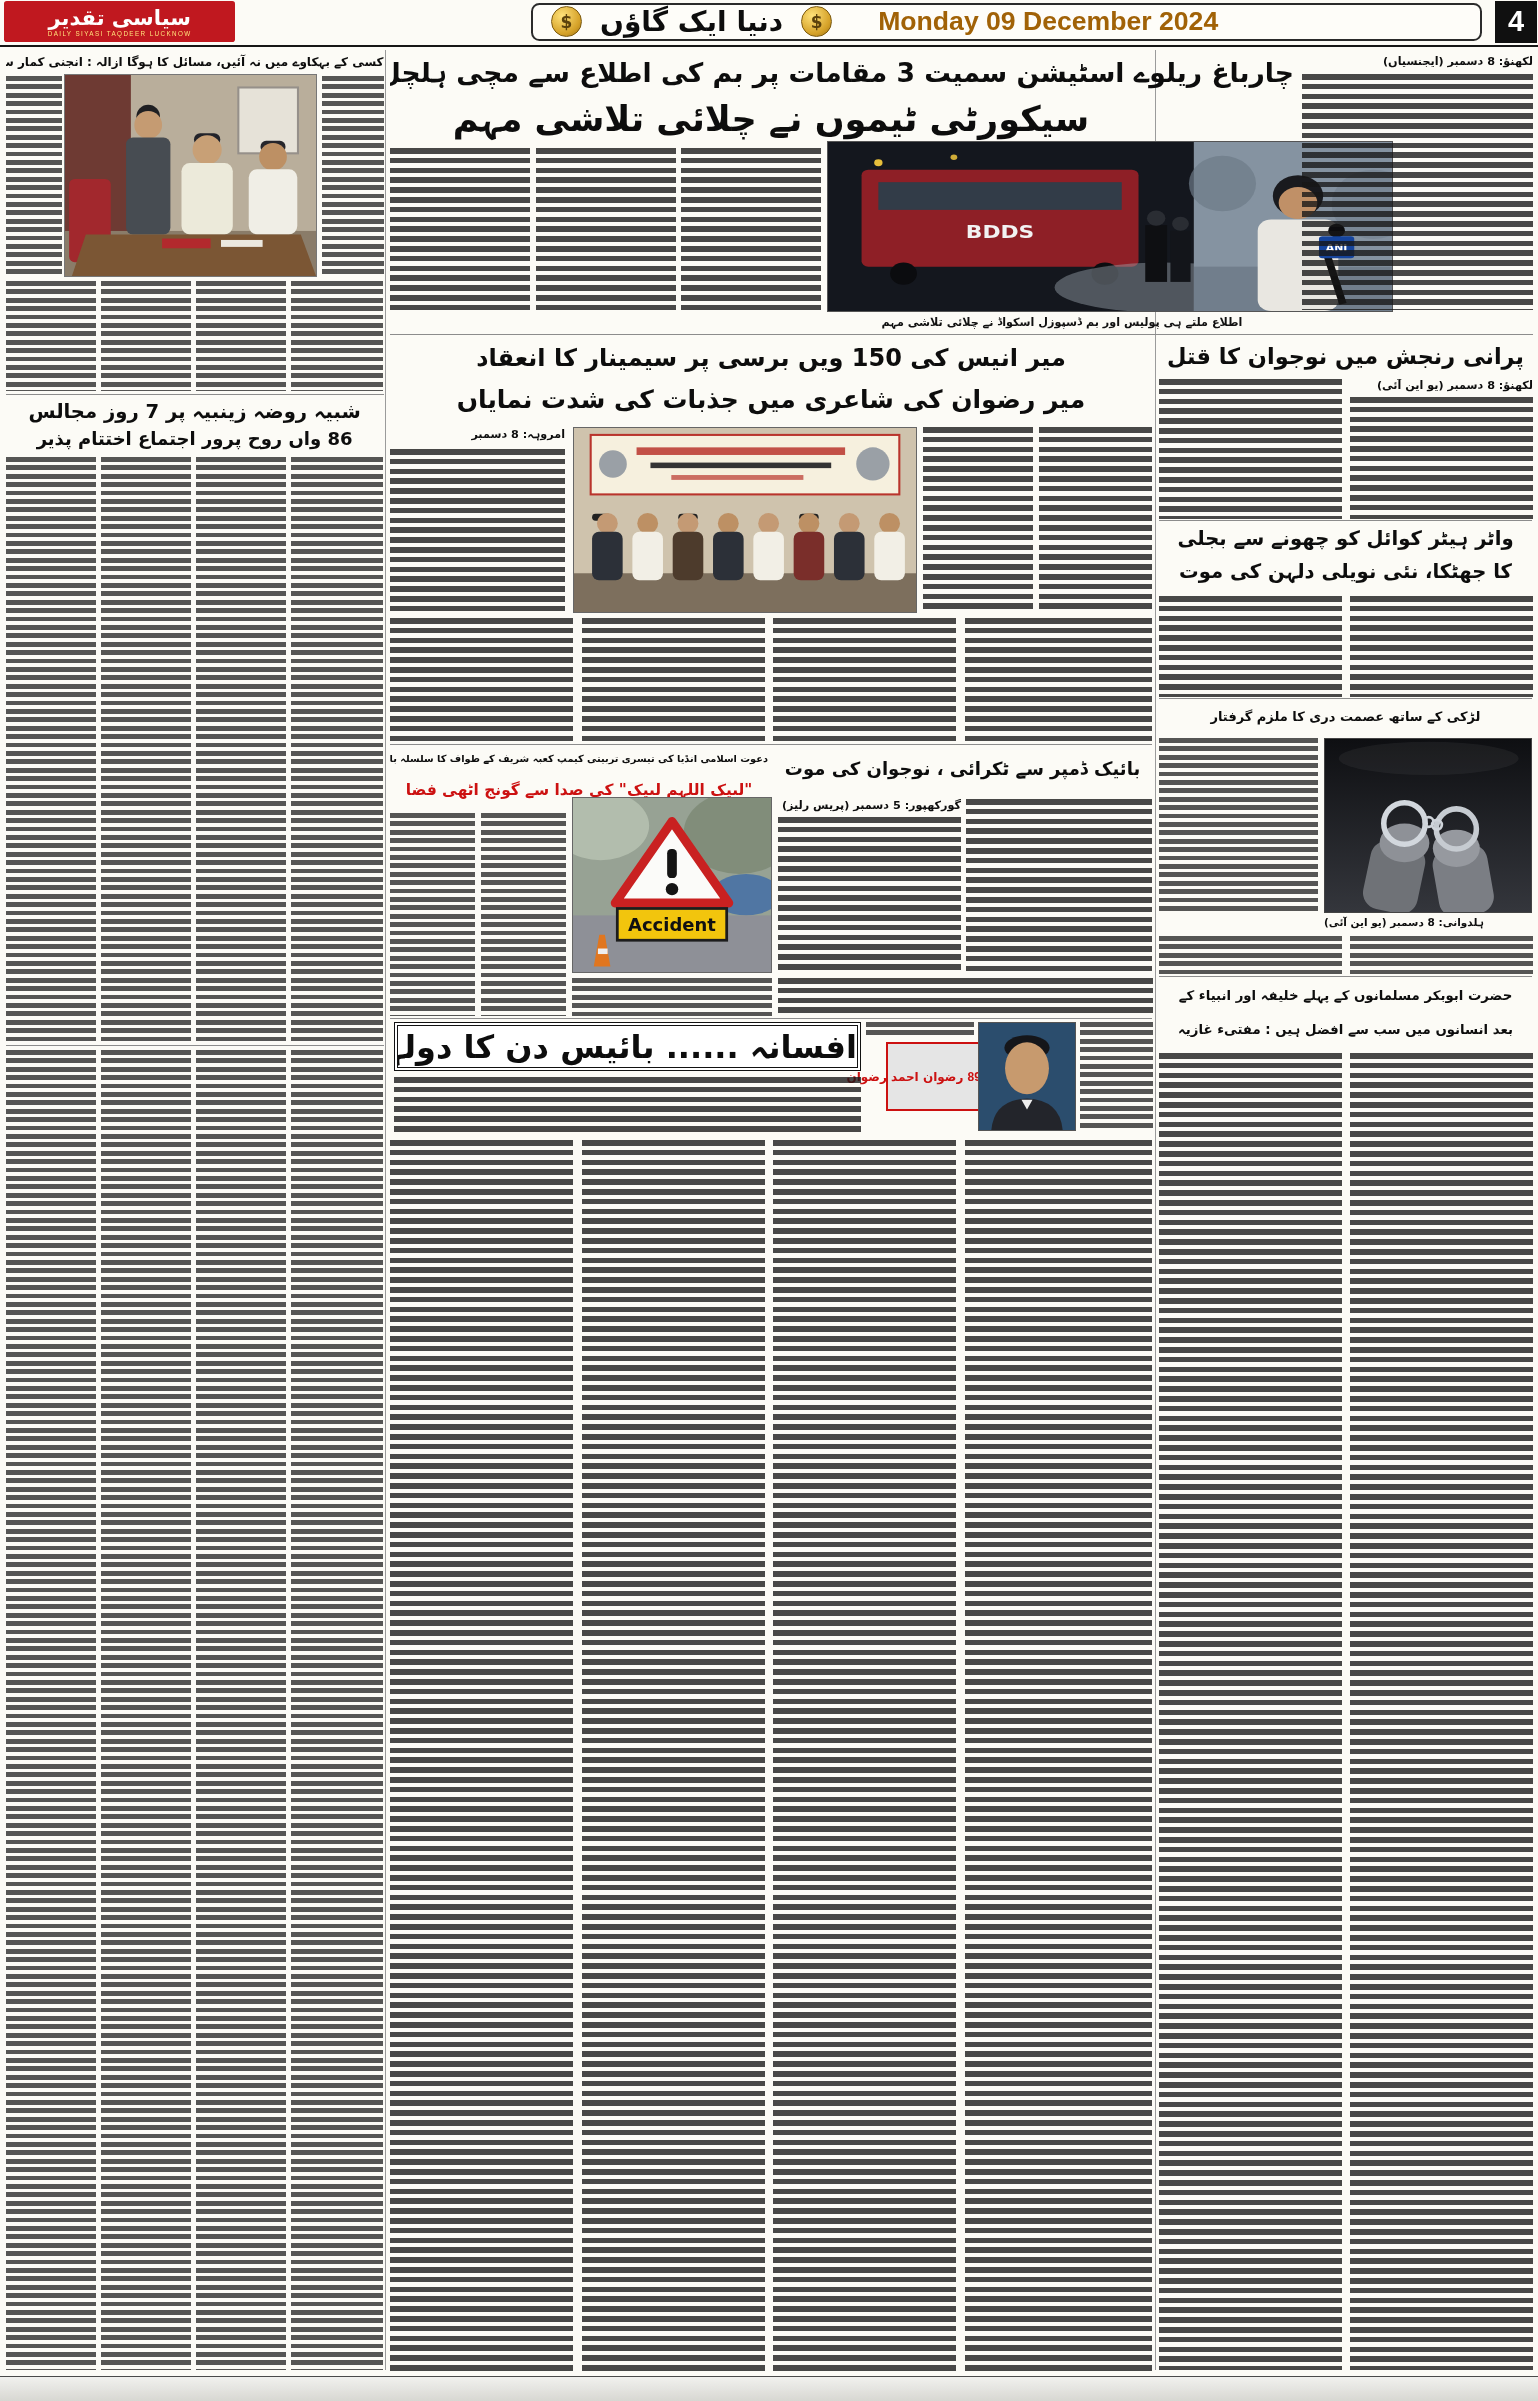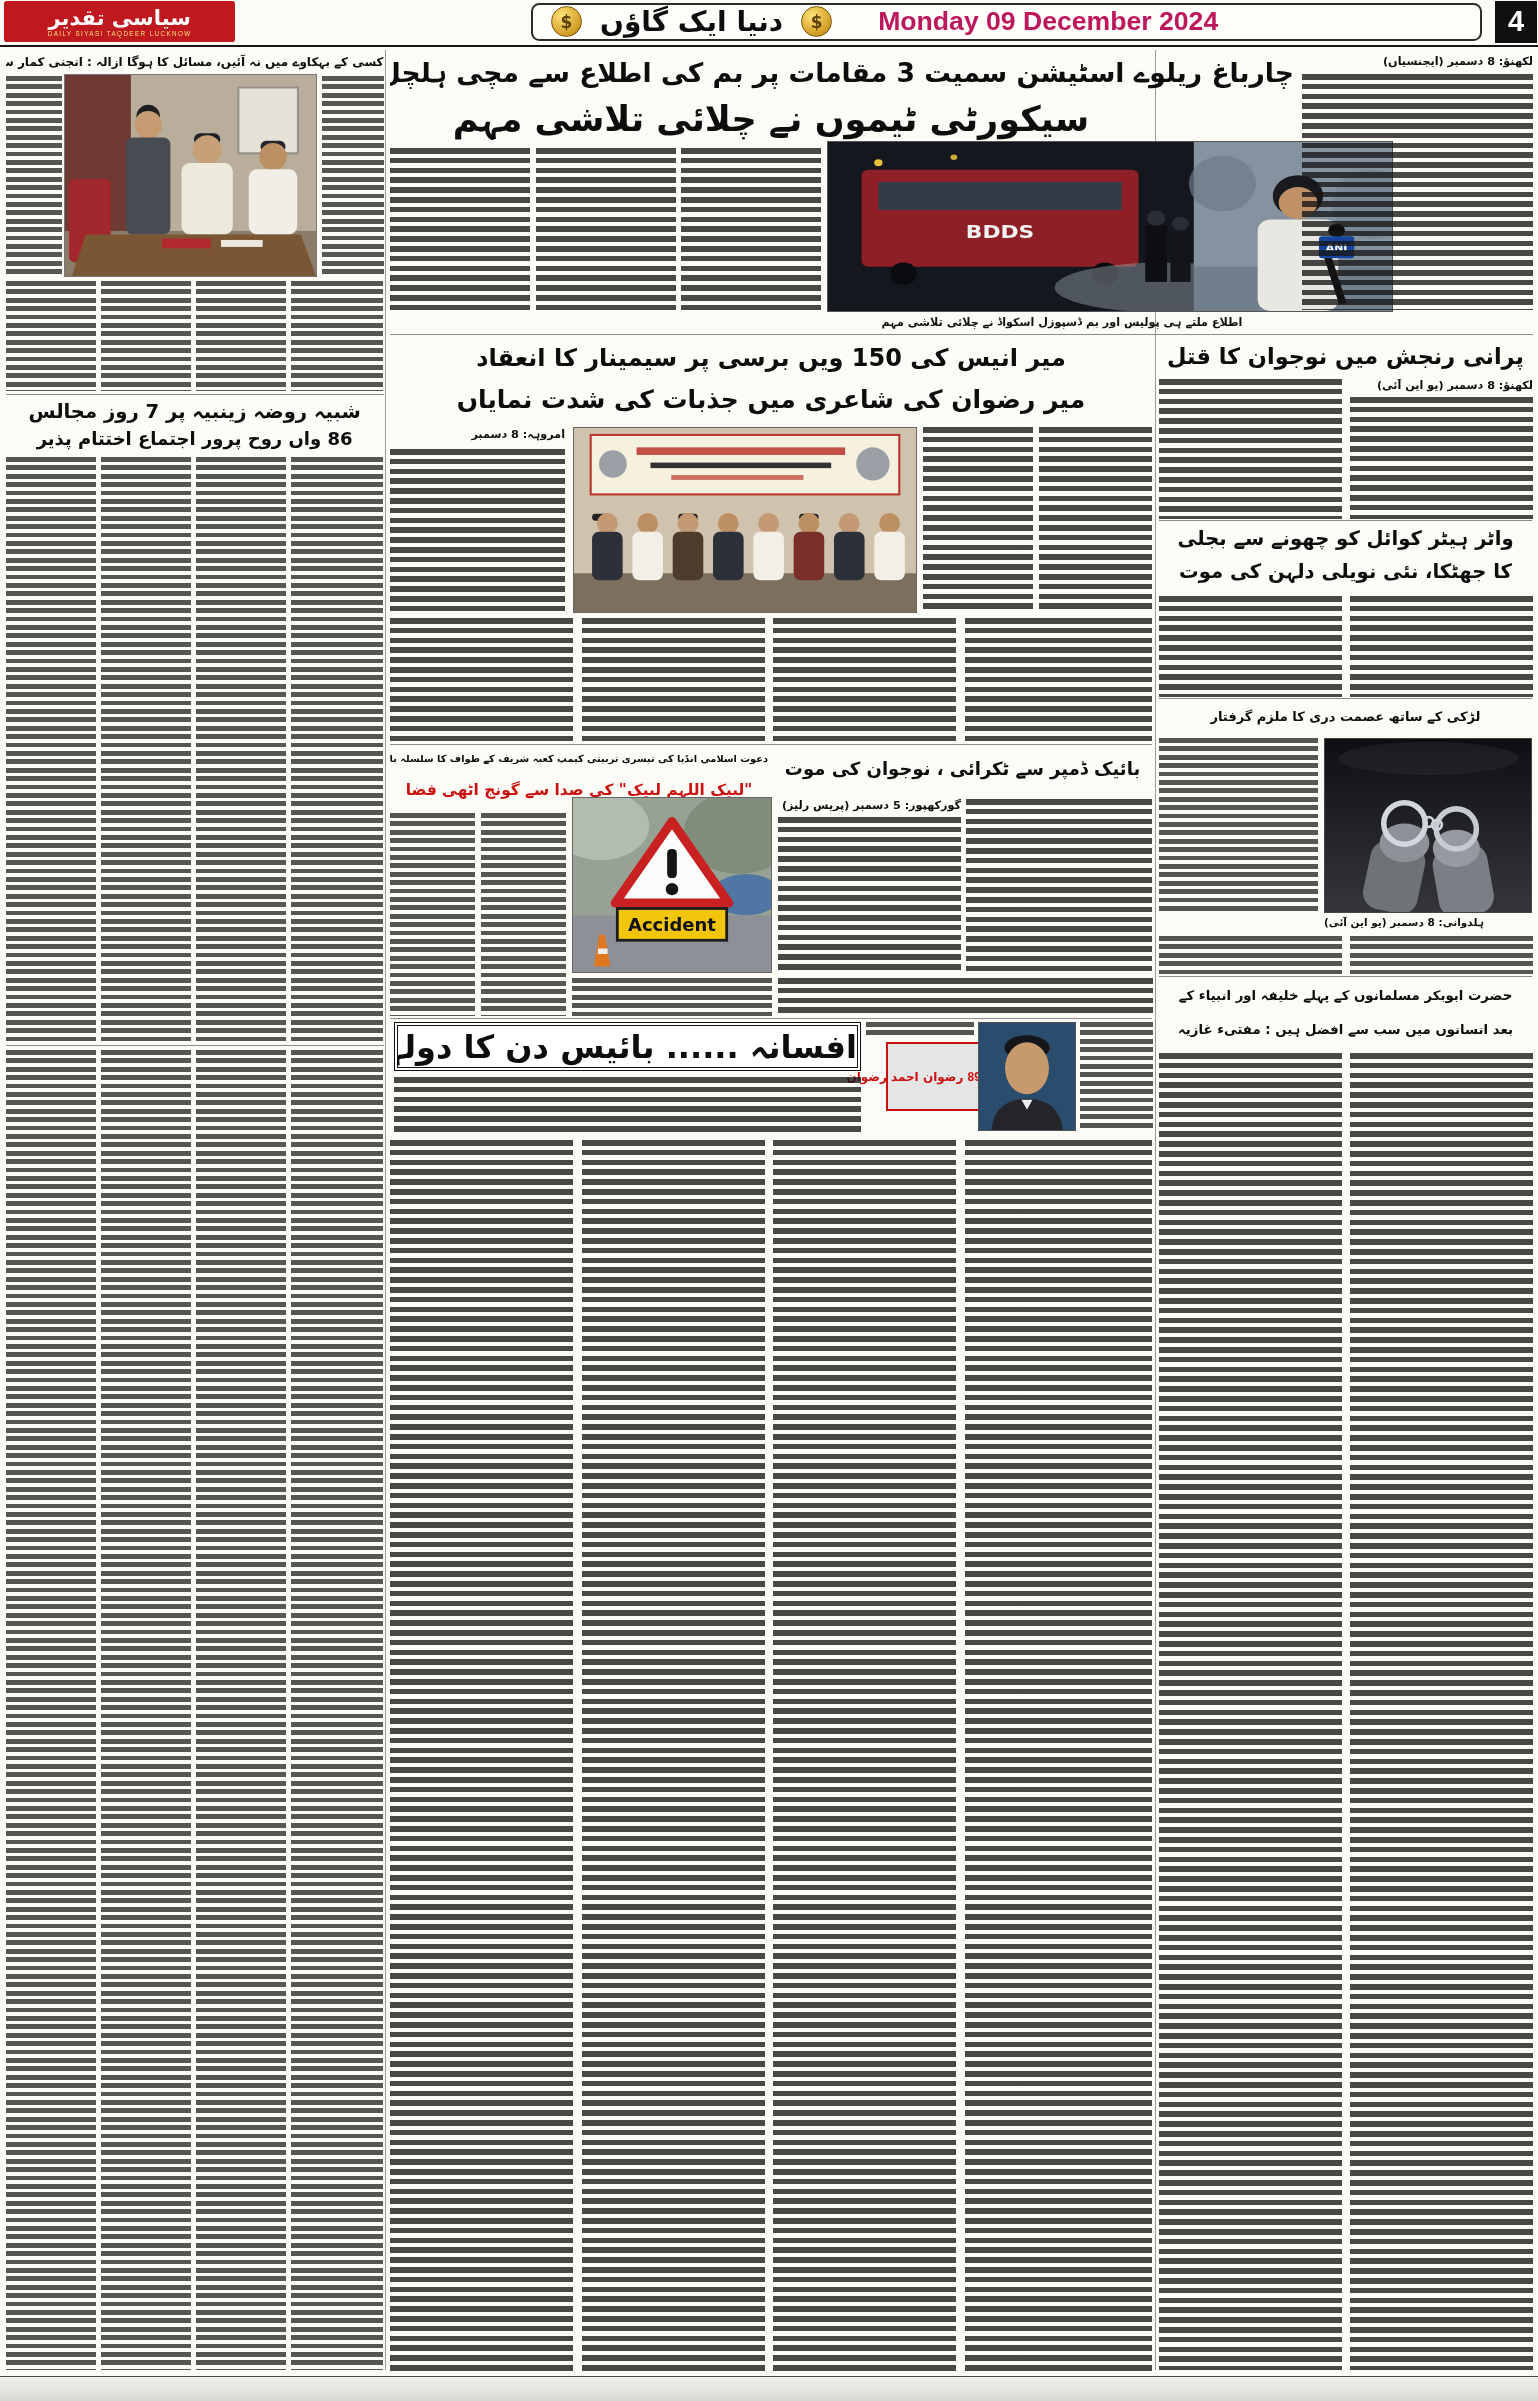--- a/index.html
+++ b/index.html
@@ -32,21 +32,21 @@
     </div>
 
     <div class="abs" style="left:531px;top:2.8px;width:951px;height:38px;border:2.1px solid #2b2b2b;border-radius:8.4px;background:#fefdf9;display:flex;align-items:center;padding:0 18px;gap:18px;">
       <span class="coin">
           <span>$</span>
         </span>
       <span class="urdu" style="font-weight:bold;font-size:28px;white-space:nowrap;">دنیا ایک گاؤں</span>
       <span class="coin">
           <span>$</span>
         </span>
-      <span style="font-weight:bold;font-size:26.6px;font-family:'Liberation Sans',sans-serif;color:#be185d;white-space:nowrap;margin-left:28px;">Monday 09 December 2024</span>
+      <span style="font-weight:bold;font-size:26.6px;font-family:'Liberation Sans',sans-serif;color:#a16207;white-space:nowrap;margin-left:28px;">Monday 09 December 2024</span>
     </div>
 
     <div class="abs" style="left:1495px;top:0.7px;width:42px;height:42px;background:#101010;display:flex;align-items:center;justify-content:center;">
       <span style="color:#fff;font-weight:bold;font-size:29px;font-family:'Liberation Sans',sans-serif;">4</span>
     </div>
   </div>
   <div class="abs" style="left:0;top:45px;width:1538px;height:2.1px;background:#161616;"></div>
 
   <div class="abs sep-v" style="left:385px;top:50px;height:2320px;"></div>
   <div class="abs sep-v" style="left:1155px;top:50px;height:2320px;"></div>

